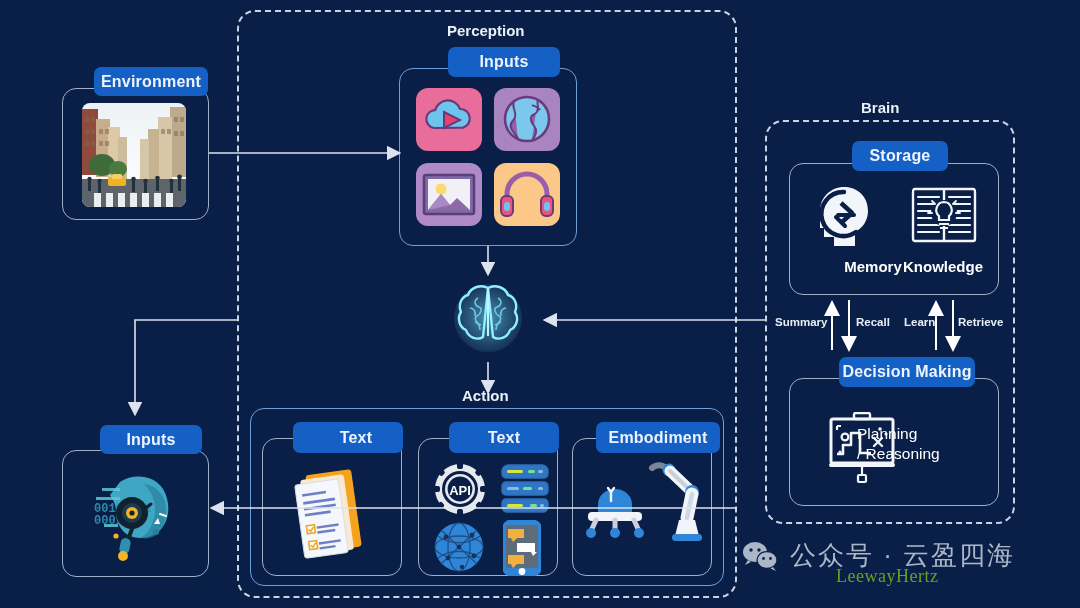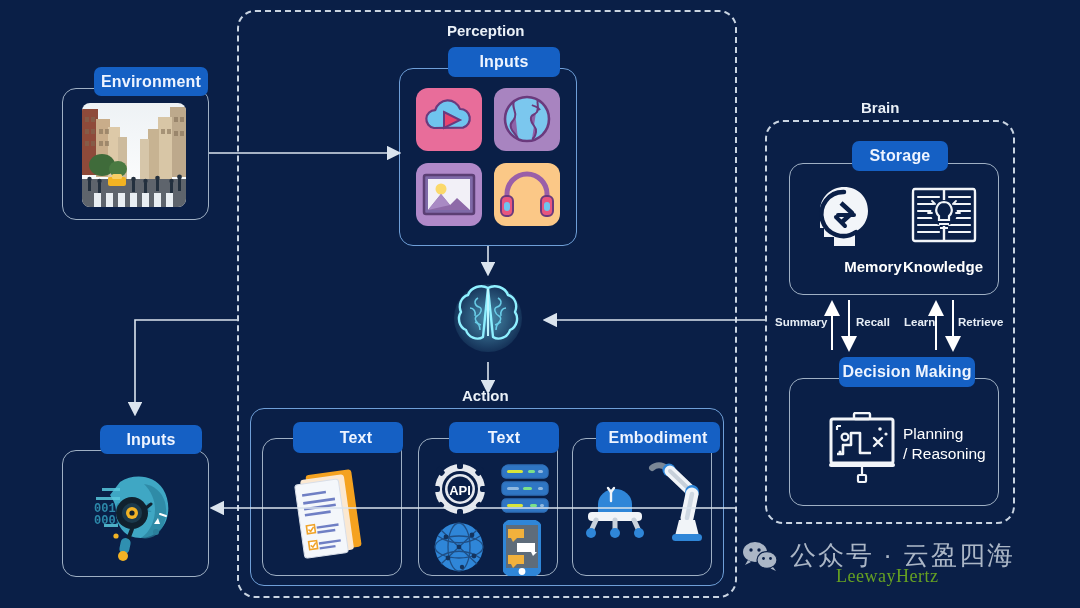--- a/index.html
+++ b/index.html
@@ -535,21 +535,21 @@
       <path d="M9 42h6v-9h8v-12h9v20h11" fill="none" stroke="#f2f5f9" stroke-width="2.6" stroke-linejoin="round"></path>
       <path d="M46 26l8 8M54 26l-8 8" stroke="#f2f5f9" stroke-width="2.4" stroke-linecap="round"></path>
       <circle cx="52" cy="17" r="1.8" fill="#f2f5f9"></circle>
       <circle cx="58" cy="22" r="1.6" fill="#f2f5f9"></circle>
       <circle cx="12" cy="40" r="1.6" fill="#f2f5f9"></circle>
       <rect x="1" y="51" width="66" height="4" rx="2" fill="#f2f5f9"></rect>
       <path d="M34 55v8" stroke="#f2f5f9" stroke-width="2.2"></path>
       <rect x="30" y="63" width="8" height="7" rx="1" fill="none" stroke="#f2f5f9" stroke-width="2.2"></rect>
     </svg>
   </div>
-  <div class="pr-text" style="left:903px; top:424px; width:96px;">Planning
+  <div class="pr-text" style="left:857px; top:424px; width:96px;">Planning
 / Reasoning</div>
 
   <div id="watermark">
     <span>
       <svg width="36" height="30" viewBox="0 0 36 30">
         <ellipse cx="13" cy="11" rx="12" ry="10" fill="#cfd8e3"></ellipse>
         <path d="M6 19l-3 5 6-3z" fill="#cfd8e3"></path>
         <circle cx="9" cy="9" r="1.7" fill="#0a1f47"></circle>
         <circle cx="17" cy="9" r="1.7" fill="#0a1f47"></circle>
         <ellipse cx="25" cy="19" rx="10" ry="8.4" fill="#cfd8e3" stroke="#0a1f47" stroke-width="1.2"></ellipse>

